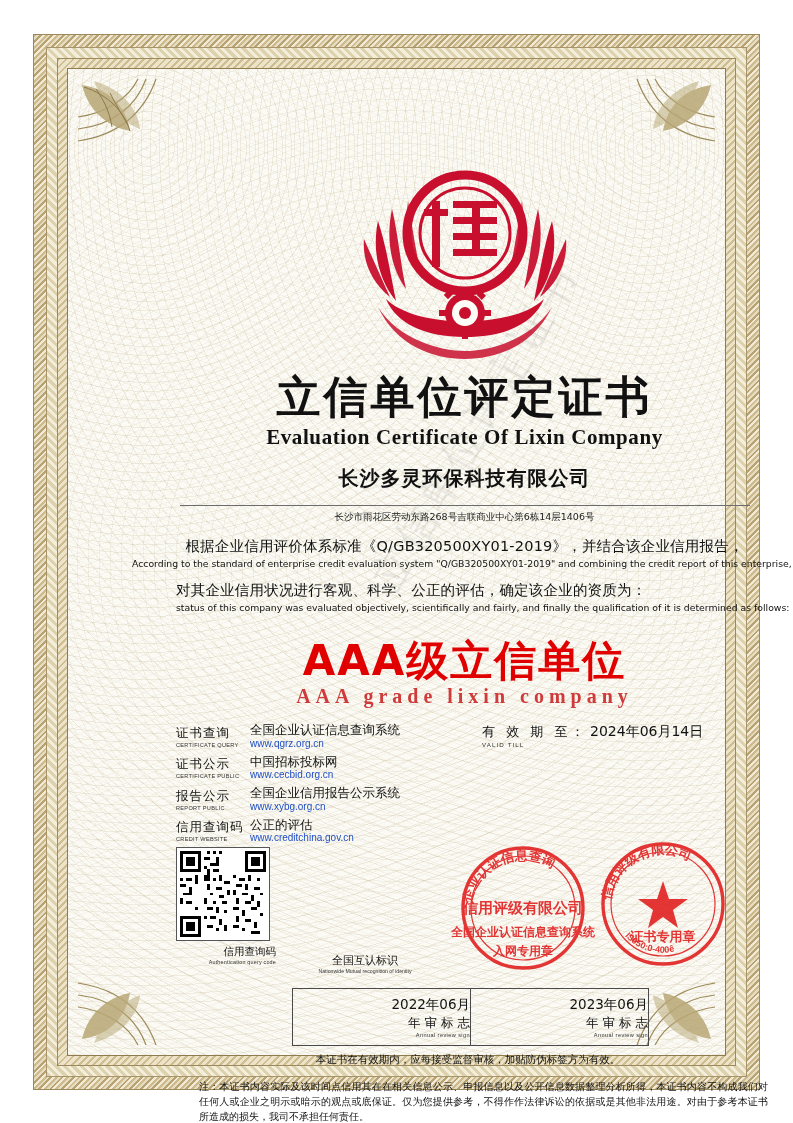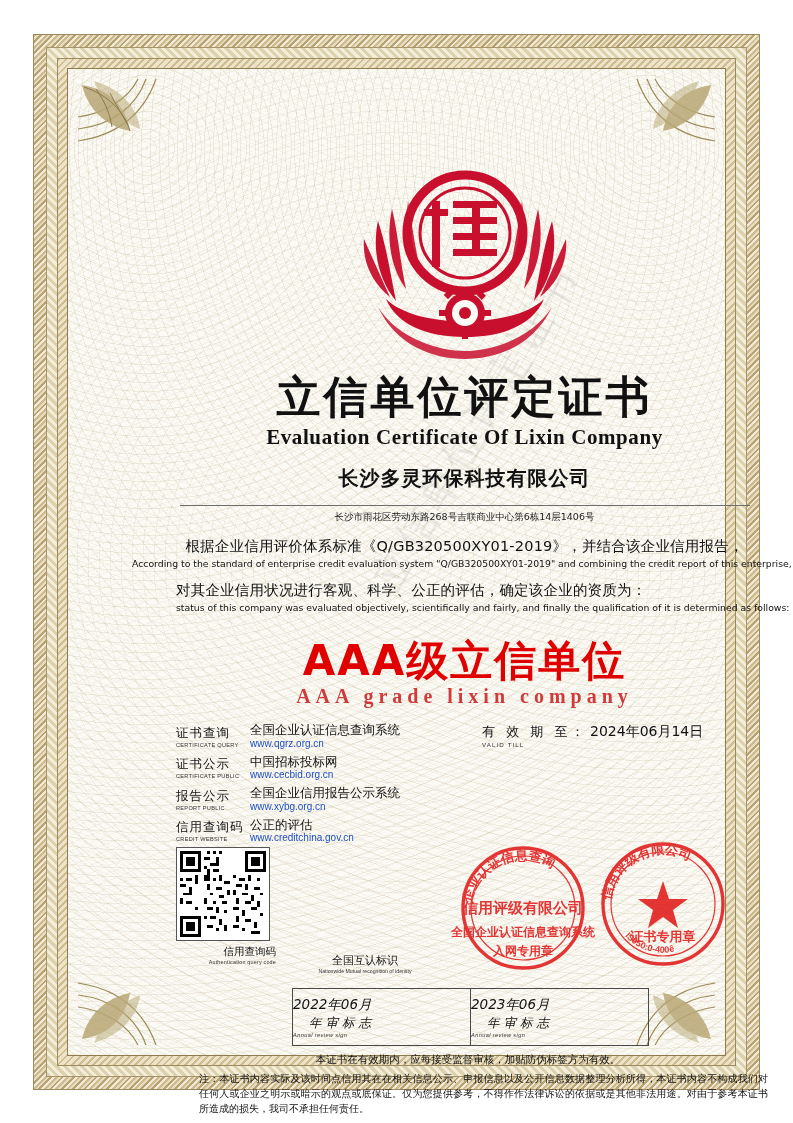--- a/index.html
+++ b/index.html
@@ -341,24 +341,23 @@
     left: 160px; top: 855px;
     width: 355px;
     height: 56px;
     border: 1px solid #4a4a4a;
     display: flex;
   }
   .annual-cell {
     flex: 1 1 0;
     display: flex;
     flex-direction: column;
-    align-items: flex-start;
+    align-items: flex-end;
     justify-content: center;
     border-right: 1px solid #4a4a4a;
-    font-style: italic;
   }
   .annual-cell:last-child { border-right: none; }
   .annual-cell .y {
     font-size: 13.5px;
     color: #111;
     font-family: "DejaVu Sans", sans-serif;
     margin-bottom: 1px;
   }
   .annual-cell .t {
     font-size: 12.5px;
@@ -376,21 +375,21 @@
   .footer {
     position: absolute;
     left: 36px; top: 920px;
     width: 600px;
   }
   .footer .f-top {
     font-size: 10.5px;
     color: #111;
     text-align: center;
     font-family: "DejaVu Sans", sans-serif;
-    margin-bottom: 5px;
+    margin-bottom: 13px;
   }
   .footer .f-note {
     font-size: 10px;
     color: #111;
     line-height: 1.48;
     font-family: Liberation Sans, sans-serif;
     text-align: justify;
     margin-left: 31px;
   }
 </style>

